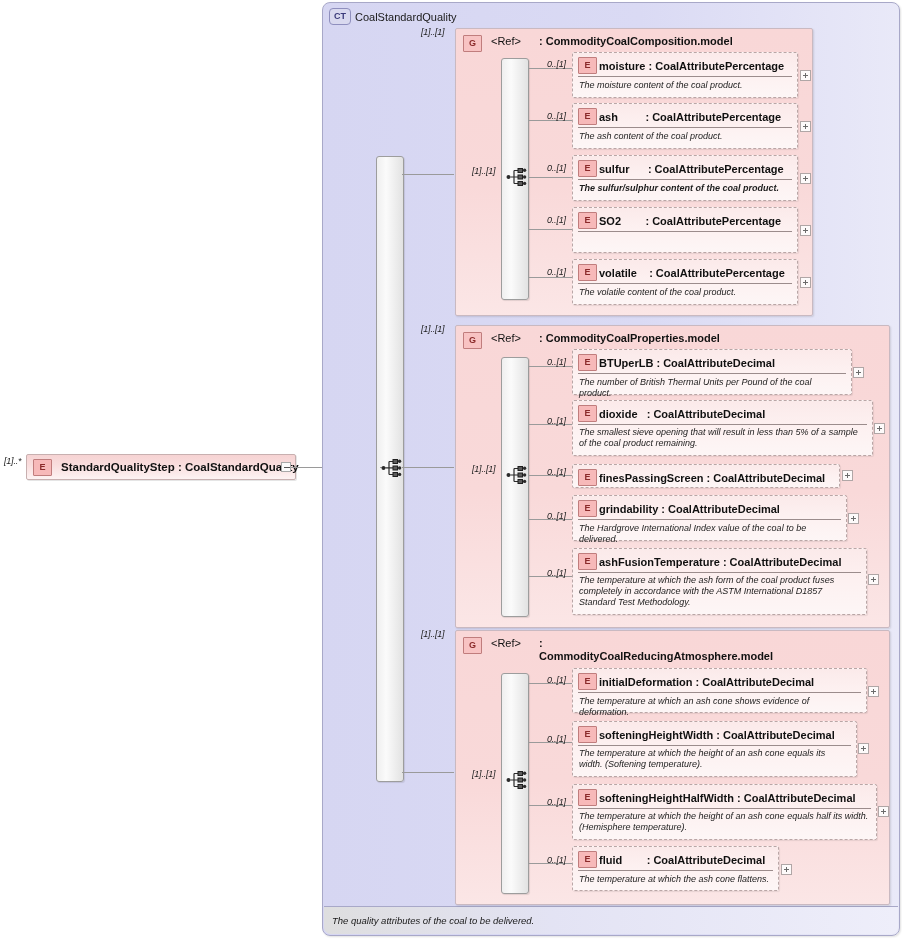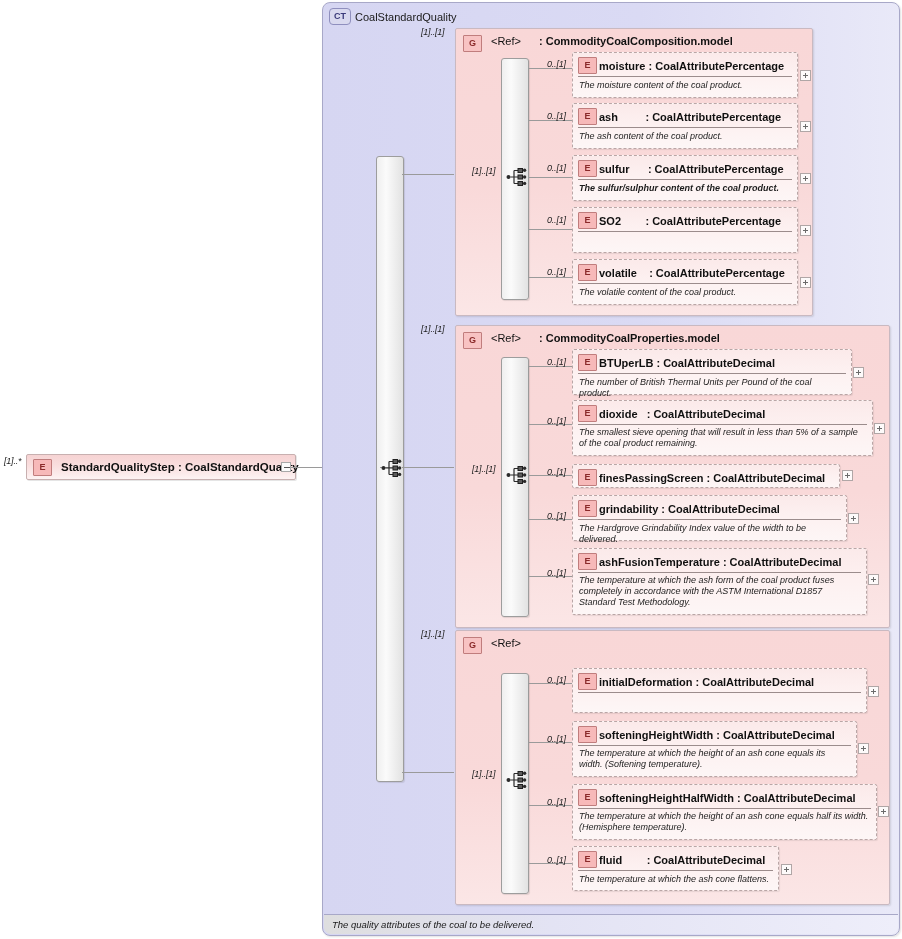--- a/index.html
+++ b/index.html
@@ -43,21 +43,21 @@
   .minusbox:after{content:"";position:absolute;left:2px;top:4px;width:6px;height:0;border-top:1px solid #555;}
 
   
   #ct-panel{left:322px;top:2px;width:578px;height:934px;
      border:1px solid #a8a8c8;border-radius:8px;
      background:linear-gradient(to right,#d6d6f2 0%,#dadaf4 55%,#e9e9f8 100%);
      box-shadow:1px 1px 2px rgba(0,0,0,.12);box-sizing:border-box;}
   #ct-head{position:absolute;left:6px;top:5px;display:flex;align-items:center;}
   #ct-head .ctname{margin-left:4px;font-size:11px;color:#1a1a1a;white-space:nowrap;}
 
-  #ct-footer{position:absolute;left:1px;right:1px;bottom:1px;height:20px;
+  #ct-footer{position:absolute;left:1px;right:1px;bottom:1px;height:28px;
       border-top:1px solid #a8a8c8;
       background:linear-gradient(to right,#dededf 0%,#e3e3f4 40%,#eeeefa 100%);
       border-radius:0 0 7px 7px;
       display:flex;align-items:center;padding-left:8px;box-sizing:border-box;}
   #ct-footer span{font-style:italic;font-size:9.5px;color:#1a1a1a;}
 
   
   .spine{position:absolute;border:1px solid #9d9d9d;border-radius:3px;
      background:linear-gradient(to right,#efefef 0%,#fbfbfb 35%,#e2e2e2 100%);
      box-shadow:1px 1px 1px rgba(0,0,0,.10);}
@@ -283,41 +283,42 @@
 </div>
 <div class="plusbox" style="left:842px;top:470px;"></div>
 
 <div class="card" style="left:547px;top:511px;">0..[1]</div>
 <div class="leaf" style="left:572px;top:495px;width:275px;height:46px;">
   <div class="row1">
       <span class="etag">E</span>
     <span class="lname">grindability : CoalAttributeDecimal</span>
     </div>
   <div class="sep" style="top:23px;"></div>
-  <div class="desc" style="top:27px;">The Hardgrove Grindability Index value of the width to be delivered.</div>
+  <div class="desc" style="top:27px;">The Hardgrove International Index value of the coal to be delivered.</div>
 </div>
 <div class="plusbox" style="left:848px;top:513px;"></div>
 
 <div class="card" style="left:547px;top:568px;">0..[1]</div>
 <div class="leaf" style="left:572px;top:548px;width:295px;height:67px;">
   <div class="row1">
       <span class="etag">E</span>
     <span class="lname">ashFusionTemperature : CoalAttributeDecimal</span>
     </div>
   <div class="sep" style="top:23px;"></div>
   <div class="desc" style="top:26px;">The temperature at which the ash form of the coal product fuses completely in accordance with the ASTM International D1857 Standard Test Methodology.</div>
 </div>
 <div class="plusbox" style="left:868px;top:574px;"></div>
 
 <div class="card" style="left:421px;top:629px;">[1]..[1]</div>
 
 <div class="grp" style="left:455px;top:630px;width:435px;height:275px;">
   <div class="grp-head">
     <span class="gtag">G</span>
     <span class="ref">&lt;Ref&gt;</span>
+    <span class="gname" style="max-width:168px;">: CommodityCoalReducingAtmosphere.model</span>
   </div>
 </div>
 
 <div class="card" style="left:472px;top:769px;">[1]..[1]</div>
 <div class="spine" style="left:501px;top:673px;width:26px;height:219px;"></div>
 <div class="seqicon" style="left:506px;top:770px;">
   <svg width="22" height="20" viewBox="0 0 22 20">
     <circle cx="2.5" cy="10" r="2" fill="#2b2b2b"></circle>
     <path d="M4.5 10 H8 M8 3.5 V16.5 M8 3.5 H12 M8 10 H12 M8 16.5 H12" stroke="#2b2b2b" stroke-width="1.2" fill="none"></path>
     <rect x="12" y="1.5" width="4.5" height="4" fill="#5b5b5b" stroke="#1f1f1f" stroke-width="1"></rect>
@@ -335,20 +336,21 @@
 <div class="hline" style="left:528px;top:805px;width:44px;"></div>
 <div class="hline" style="left:528px;top:863px;width:44px;"></div>
 
 <div class="card" style="left:547px;top:675px;">0..[1]</div>
 <div class="leaf" style="left:572px;top:668px;width:295px;height:45px;">
   <div class="row1">
       <span class="etag">E</span>
     <span class="lname">initialDeformation : CoalAttributeDecimal</span>
     </div>
   <div class="sep" style="top:23px;"></div>
+  <div class="desc" style="top:27px;">The temperature at which an ash cone shows evidence of deformation.</div>
 </div>
 <div class="plusbox" style="left:868px;top:686px;"></div>
 
 <div class="card" style="left:547px;top:734px;">0..[1]</div>
 <div class="leaf" style="left:572px;top:721px;width:285px;height:56px;">
   <div class="row1">
       <span class="etag">E</span>
     <span class="lname">softeningHeightWidth : CoalAttributeDecimal</span>
     </div>
   <div class="sep" style="top:23px;"></div>

